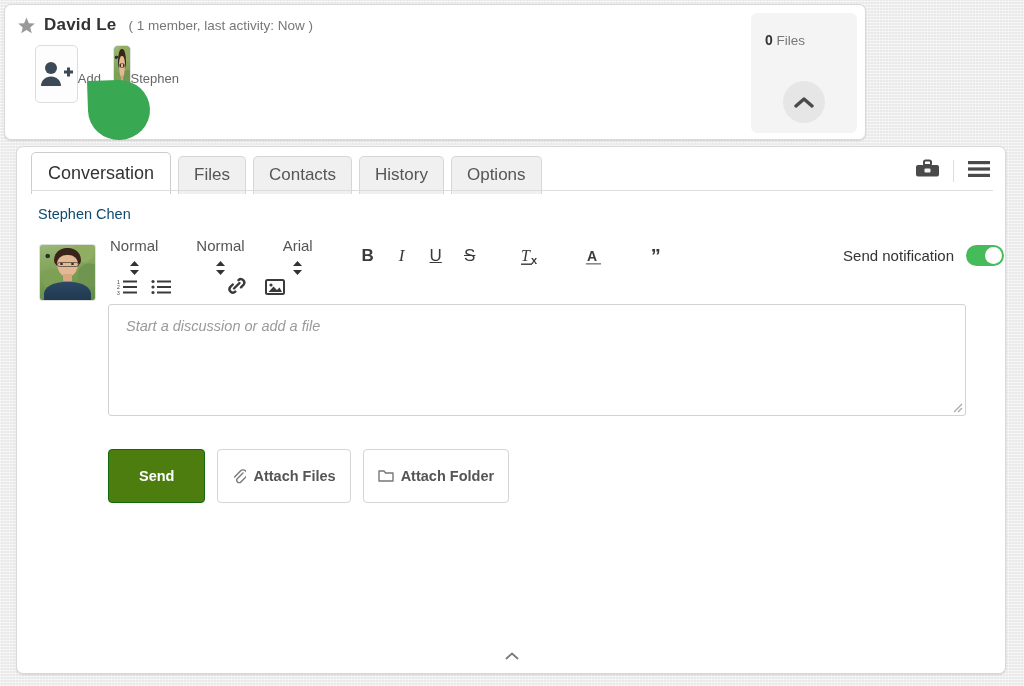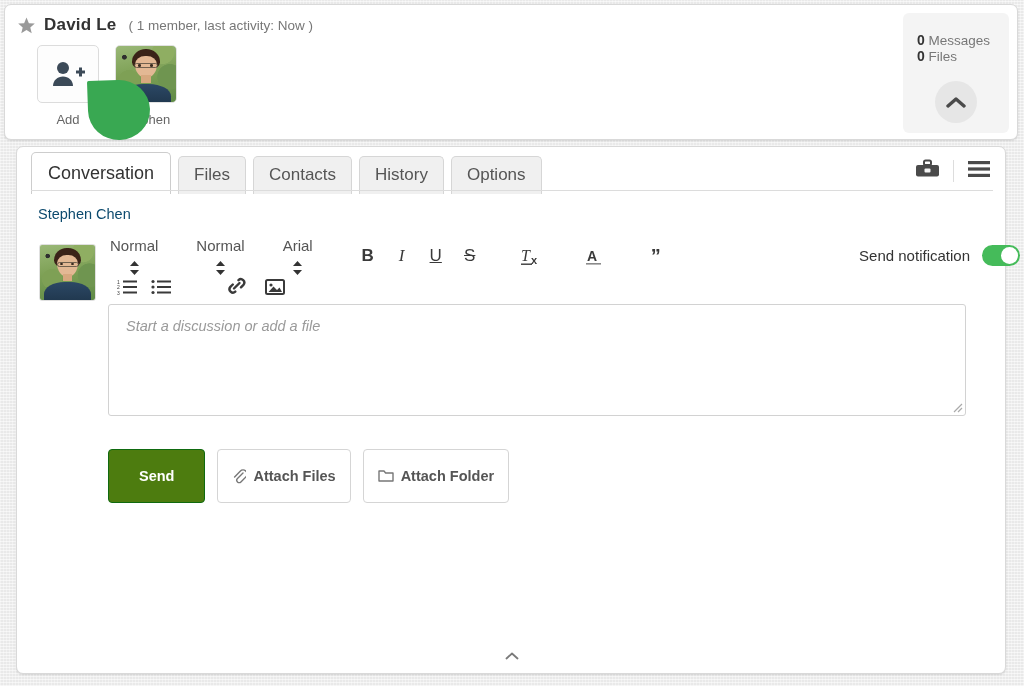--- a/index.html
+++ b/index.html
@@ -12,39 +12,39 @@
   body {
     background-color: #e9e9e9;
     background-image:
       repeating-linear-gradient(0deg, rgba(255,255,255,.55) 0 1px, rgba(0,0,0,0) 1px 3px),
       repeating-linear-gradient(90deg, rgba(255,255,255,.35) 0 1px, rgba(0,0,0,0) 1px 3px);
   }
   .app { position: relative; width: 1024px; height: 686px; }
 
   
   .header-card {
-    position: absolute; left: 4px; top: 4px; width: 1014px; height: 136px;
+    position: absolute; left: 4px; top: 4px; width: 862px; height: 136px;
     background: #fff;
     border: 1px solid #d9d9d9;
     border-radius: 7px;
     box-shadow: 0 1px 2px rgba(0,0,0,.10);
     padding-left: 41px;
   }
   .title-row {
     position: absolute; left: 12px; top: 10px;
     display: flex; align-items: center; gap: 8px;
   }
   .star-icon { width: 19px; height: 19px; display:block; }
   .title-name {
     font-size: 17px; font-weight: bold; color: #333; letter-spacing: .2px;
   }
   .title-meta { font-size: 13.5px; color: #777; margin-left: 4px; }
 
   .members { position: absolute; left: 30px; top: 40px; display: flex; gap: 12px; }
-  .member { width: 66px; display: flex; flex-direction: column; align-items: center; }
+  .member { width: 66px; display: flex; flex-direction: row; align-items: center; }
   .add-tile {
     width: 62px; height: 58px; border: 1px solid #dcdcdc; border-radius: 5px;
     background: #fdfdfd; display: flex; align-items: center; justify-content: center;
   }
   .member-label { font-size: 13px; color: #666; margin-top: 9px; white-space: nowrap; }
   .avatar-tile {
     width: 62px; height: 58px; border-radius: 5px; overflow: hidden;
     border: 1px solid #e2e2e2; background: #cfd8c7;
   }
 
@@ -151,21 +151,21 @@
   }
   .fmt.b { font-weight: bold; }
   .fmt.i { font-style: italic; font-family: "Liberation Serif", serif; }
   .fmt.u { text-decoration: underline; }
   .fmt.s { text-decoration: line-through; }
   .fmt.gap { margin-left: 28px; }
   .quote { font-weight: bold; font-size: 20px; }
   .icon-btn { width: 34px; height: 26px; display: inline-flex; align-items: center; justify-content: center; }
 
   .notif {
-    position: absolute; right: 4px; top: 245px; display: flex; align-items: center; gap: 12px; text-align: center;
+    position: absolute; right: 20px; top: 245px; display: flex; align-items: center; gap: 12px; text-align: center;
   }
   .notif-label { font-size: 15px; color: #333; }
   .toggle { width: 38px; height: 21px; border-radius: 11px; background: #45bb5a; position: relative; }
   .toggle .knob { position: absolute; right: 2px; top: 2px; width: 17px; height: 17px; border-radius: 50%; background: #fff; }
 
   .compose {
     position: absolute; left: 108px; top: 304px; width: 858px; height: 112px;
     border: 1px solid #d2d2d2; border-radius: 3px; background: #fff;
   }
   .compose .ph {
@@ -240,24 +240,20 @@
               <div class="eye-r"></div>
             <div class="neck"></div>
               <div class="torso"></div>
           </div>
         </div>
         <span class="member-label">Stephen</span>
       </div>
     </div>
 
     <div class="counts-box">
-      <div class="count-line">
-        <span class="num">0</span>
-        <span>Messages</span>
-      </div>
       <div class="count-line">
         <span class="num">0</span>
         <span>Files</span>
       </div>
       <div class="collapse-btn">
         <svg width="20" height="13" viewBox="0 0 20 13">
           <polyline points="2,10 10,3 18,10" fill="none" stroke="#4a4a4a" stroke-width="3.4" stroke-linecap="round" stroke-linejoin="round"></polyline>
         </svg>
       </div>
     </div>

